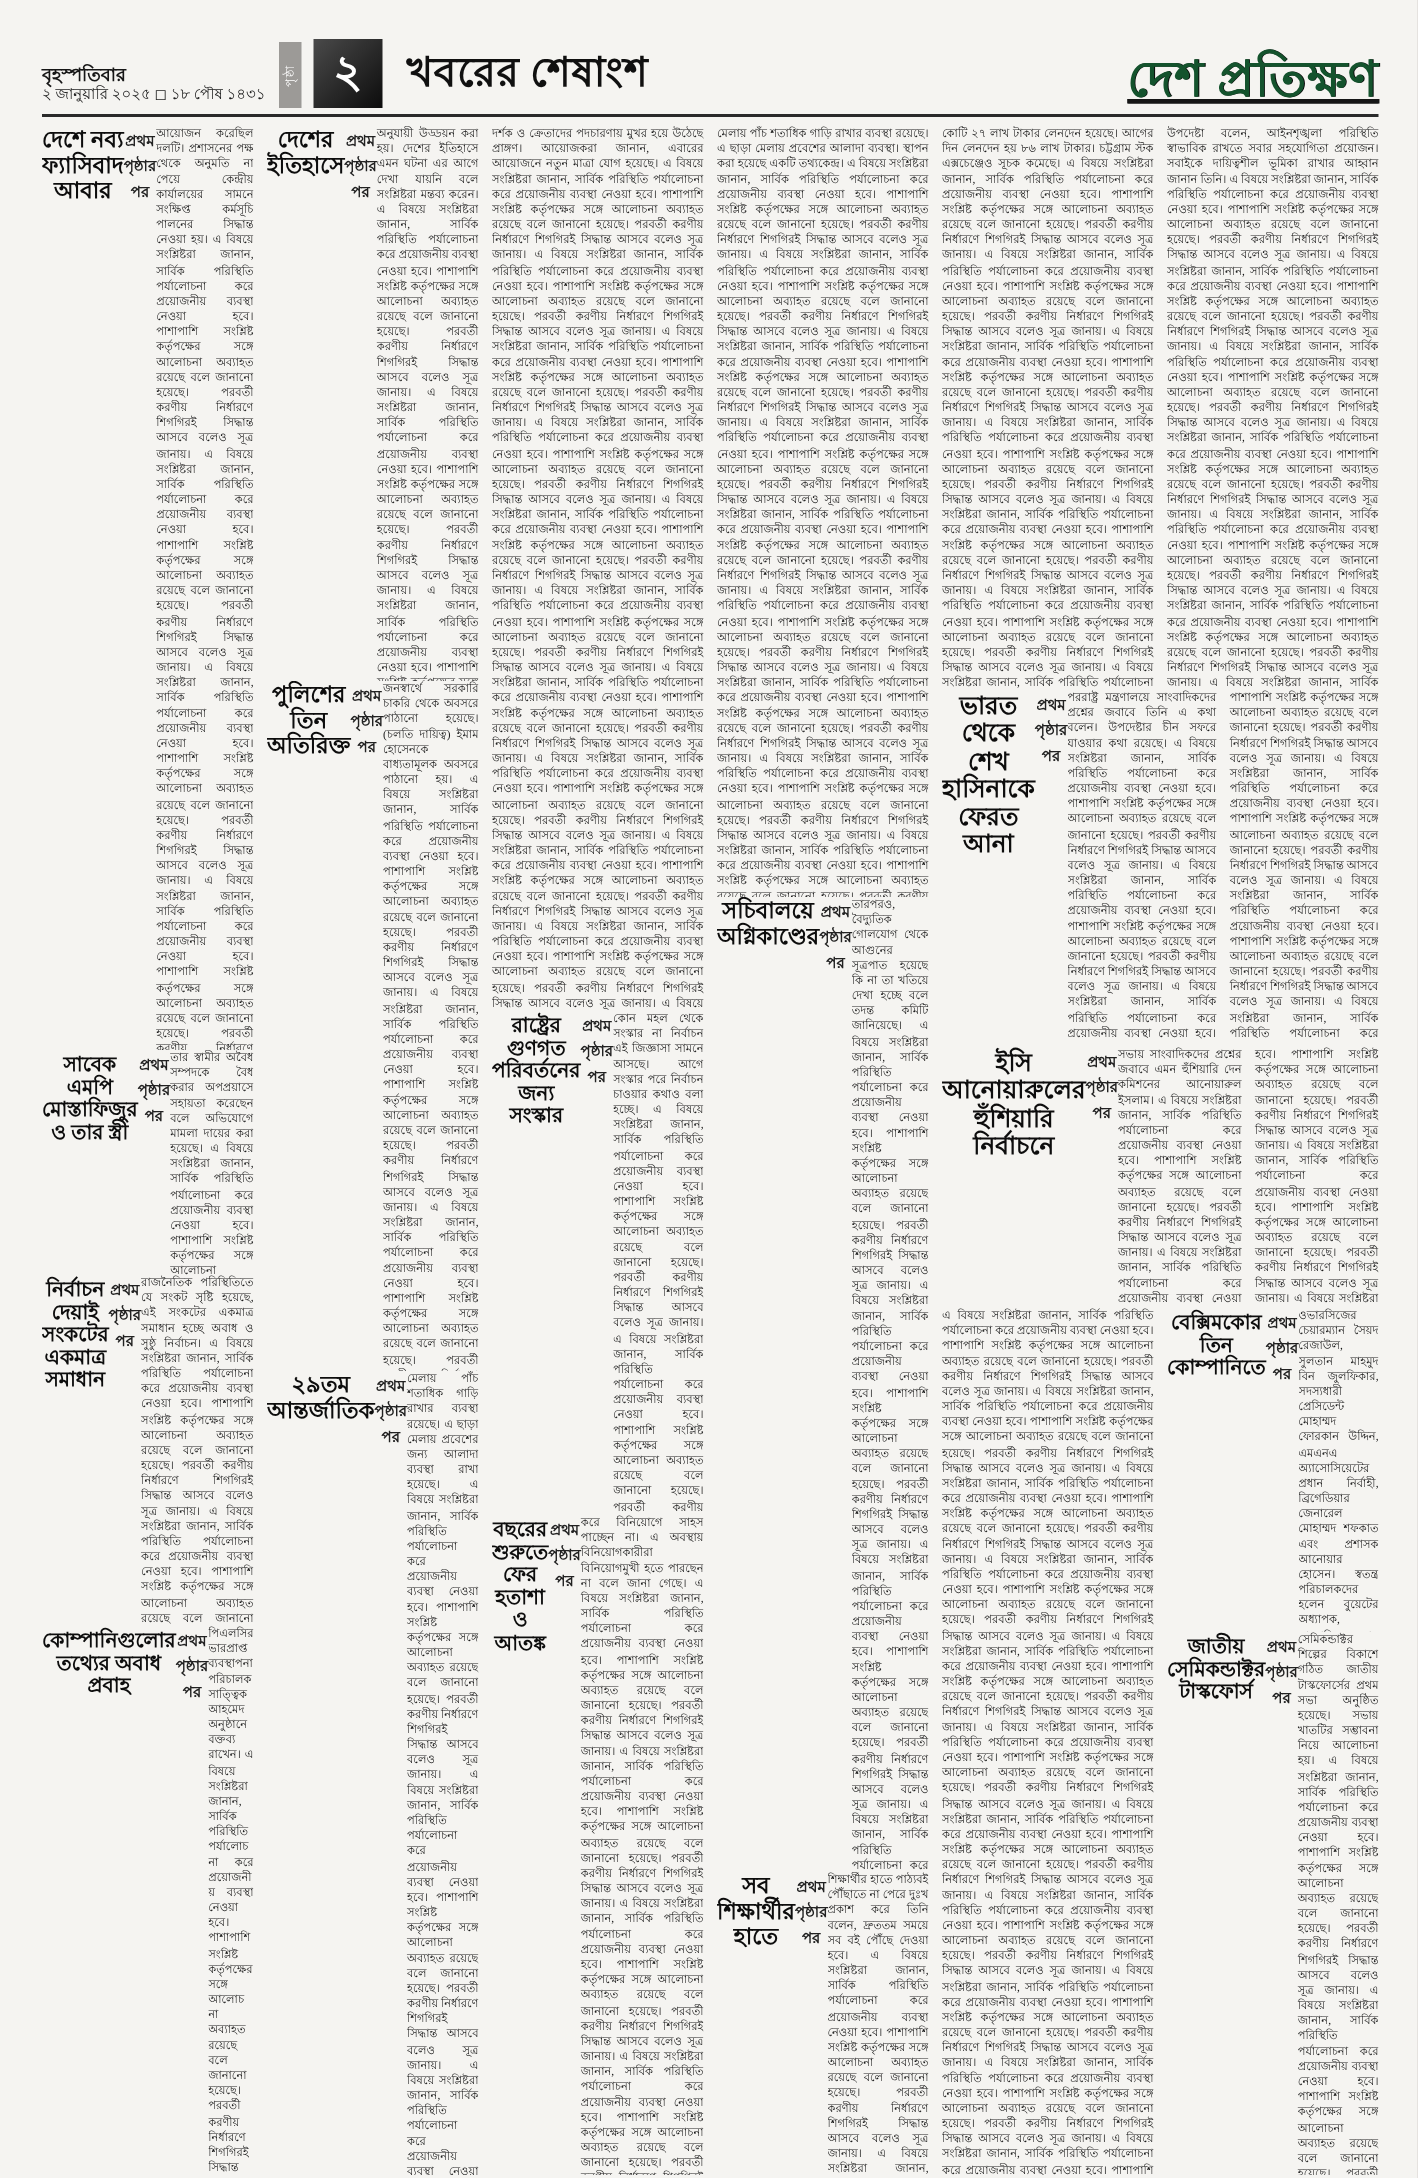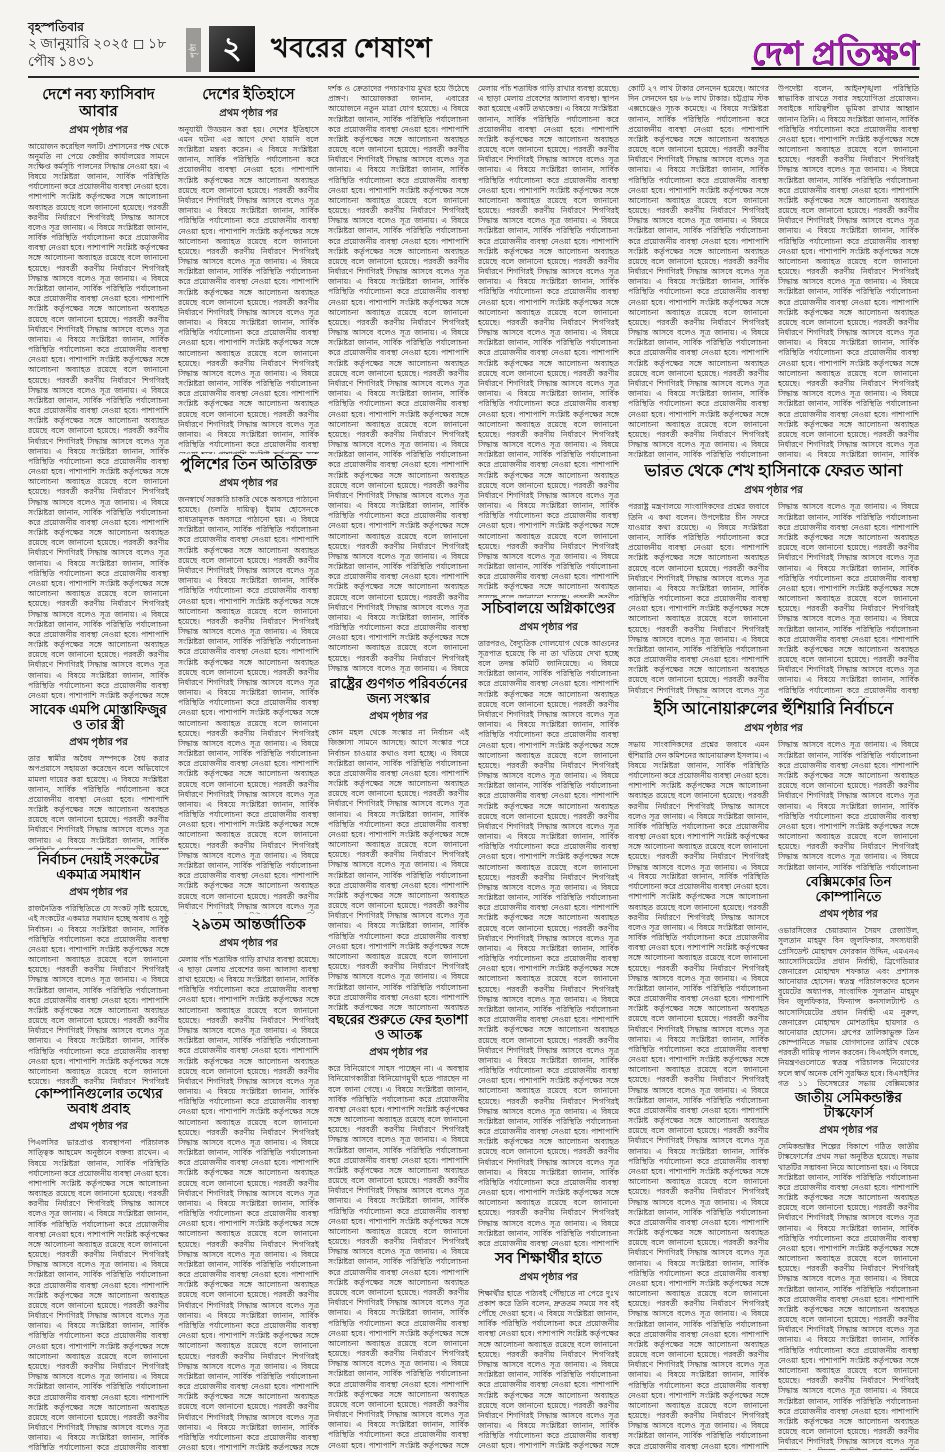--- a/index.html
+++ b/index.html
@@ -7,42 +7,42 @@
     width:945px;height:1452px;margin:0 auto;box-sizing:border-box;
     background:#f5f4f1;color:#161616;position:relative;overflow:hidden;
     font-family:"Liberation Serif","DejaVu Serif",serif;
     padding:10px 26px 10px 28px;
   }
   
   .mast{height:62px;display:flex;align-items:flex-end;gap:8px;
         border-bottom:2px solid #2a2a2a;padding-bottom:4px;margin-bottom:6px;}
   .dateblock{width:150px;line-height:1.25;padding-bottom:2px;}
   .weekday{font-weight:bold;font-size:12px;}
-  .dateline{font-size:14px;color:#222;}
+  .dateline{font-size:10px;color:#222;}
   .pagelabel{width:15px;height:44px;background:#9c9a97;color:#fff;
              display:flex;align-items:center;justify-content:center;}
   .pagelabel span{writing-mode:vertical-rl;transform:rotate(180deg);
                   font-size:8px;letter-spacing:1px;}
   .pagenum{width:46px;height:46px;background:linear-gradient(135deg,#4a4a4a,#0c0c0c);
            color:#fff;font-size:30px;font-weight:bold;display:flex;
            align-items:center;justify-content:center;}
   .section-title{font-size:27px;font-weight:bold;margin:0 0 0 8px;letter-spacing:.5px;
                  color:#101010;white-space:nowrap;}
   .logo{margin-left:auto;text-align:left;line-height:1;padding-bottom:1px;text-decoration:underline;}
   .tagline{font-size:7px;color:#333;margin-bottom:2px;letter-spacing:.3px;}
-  .brand{font-size:33px;font-weight:900;color:#a21caf;letter-spacing:.5px;
+  .brand{font-size:33px;font-weight:900;color:#14532d;letter-spacing:.5px;
          text-shadow:.6px 0 0 #0b0b0b;margin-top:44px;}
   
   .cols{display:flex;gap:9px;height:1366px;overflow:hidden;}
   .col{width:141px;flex:0 0 141px;display:flex;flex-direction:column;overflow:hidden;}
   .colspan2{width:291px;flex:0 0 291px;display:flex;flex-direction:column;overflow:hidden;}
   .row2col{display:flex;gap:9px;overflow:hidden;}
   .row2col > *{width:141px;flex:0 0 141px;}
   
-  .art{display:flex;flex-direction:column;overflow:hidden;flex:0 0 auto;}
+  .art{display:flex;flex-direction:row;overflow:hidden;flex:0 0 auto;}
   .hl{margin:2px 0 0;text-align:center;font-weight:bold;line-height:1.12;
       font-size:15px;color:#0d0d0d;}
   .hl.big{font-size:16.5px;}
   .hl.small{font-size:13.5px;}
   .contlbl{text-align:center;font-size:10px;font-weight:bold;color:#222;
            margin:2px 0 3px;}
   .body{flex:1 1 auto;overflow:hidden;margin:0;font-size:7.6px;line-height:1.34;
         text-align:justify;color:#1c1c1c;word-break:break-word;}
   .body.two{column-count:2;column-gap:9px;}
   .body .lead{font-weight:normal;font-family:Liberation Serif, serif;}

